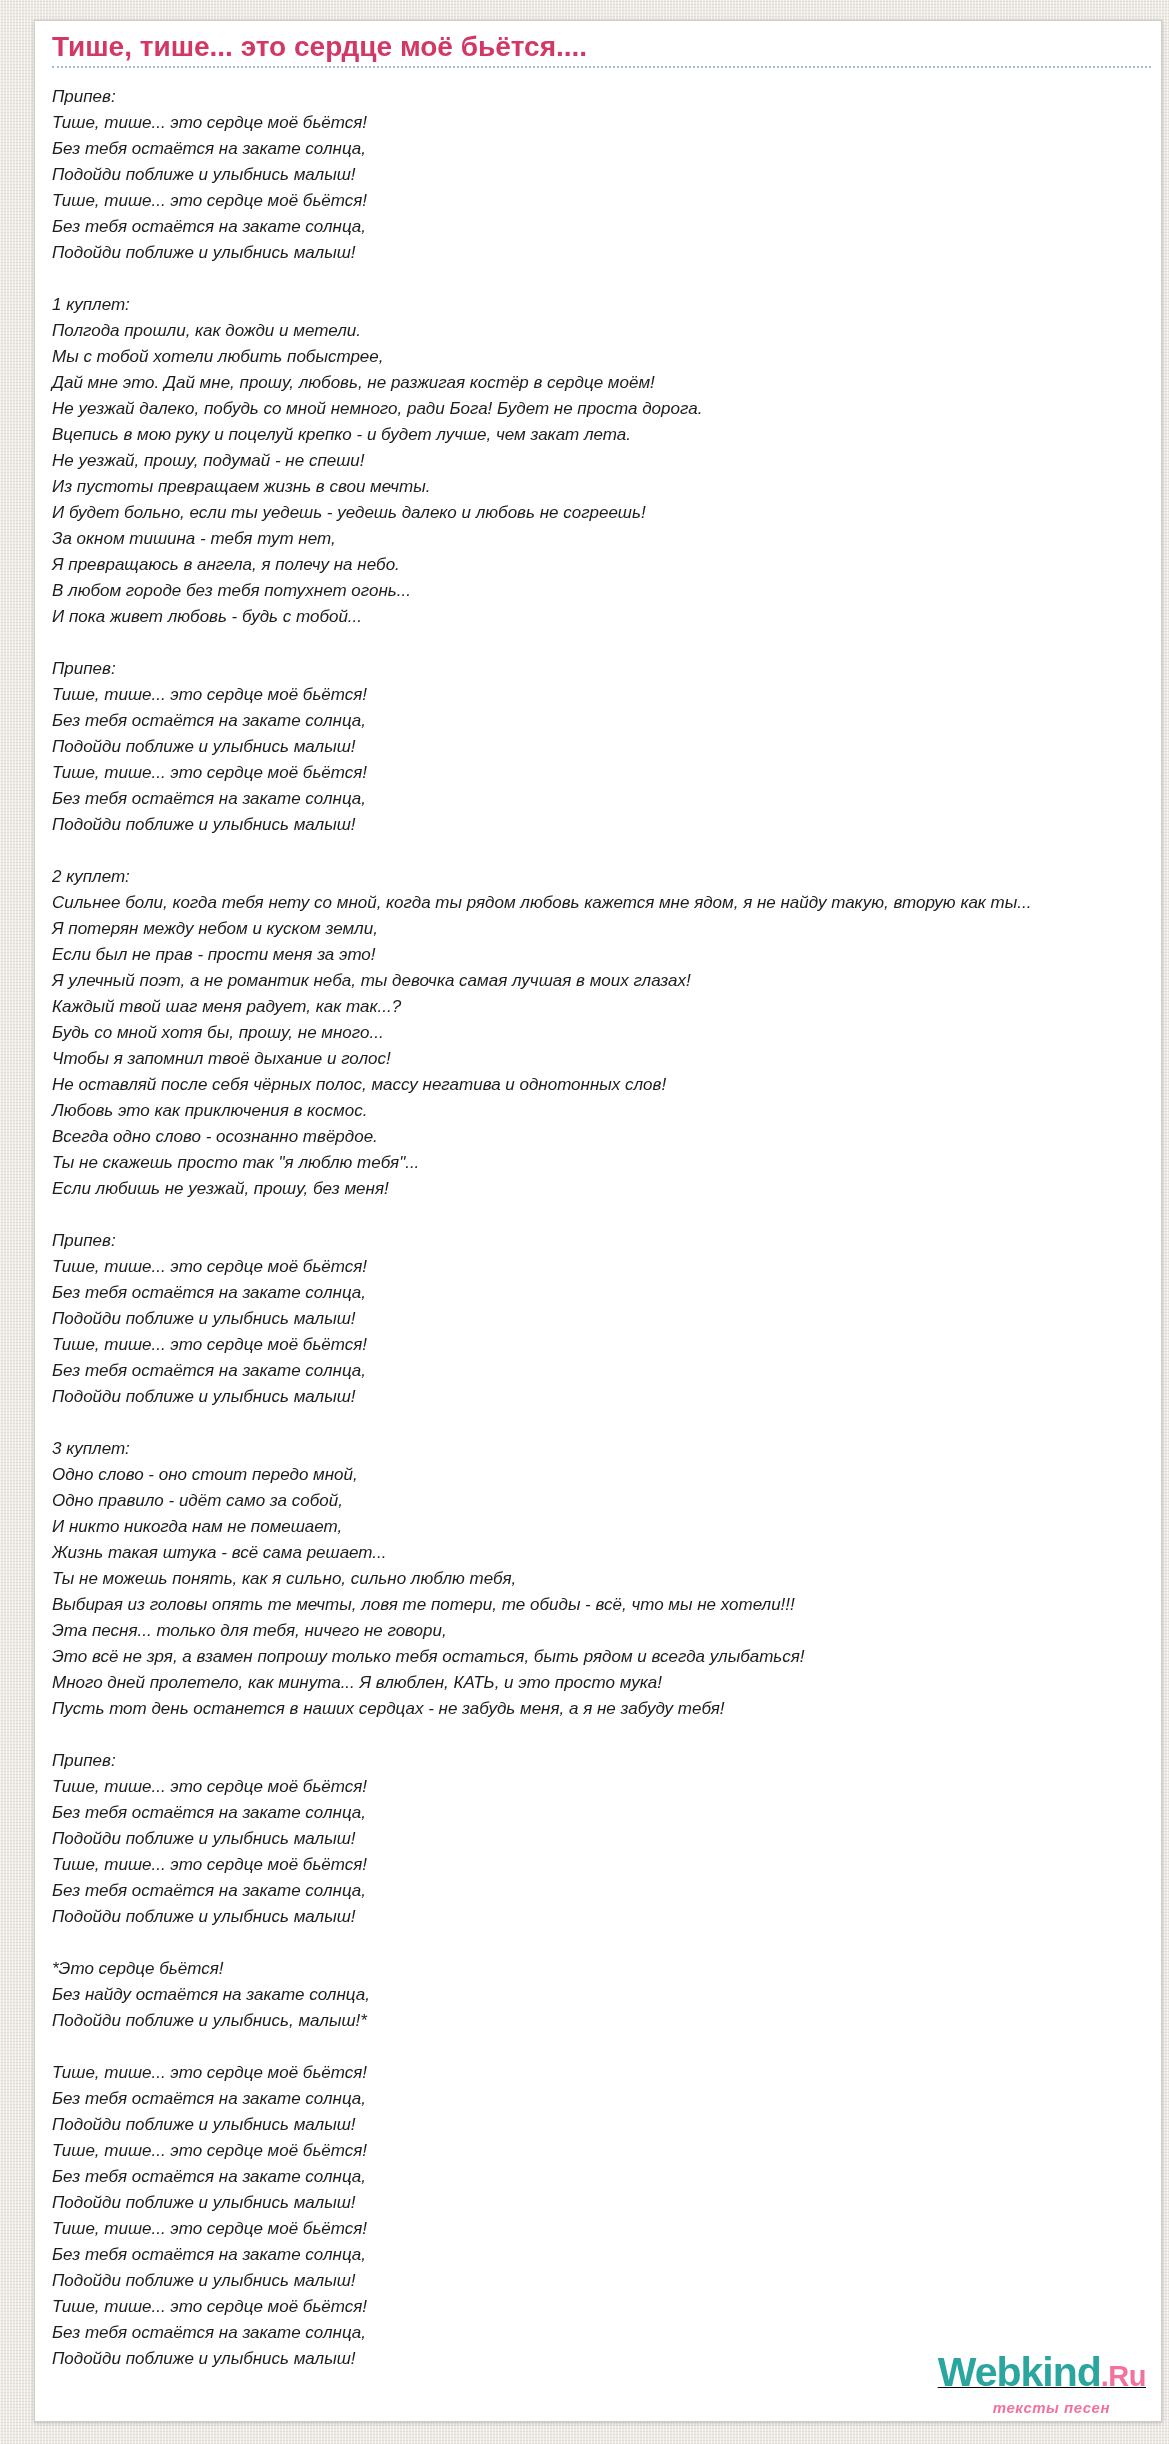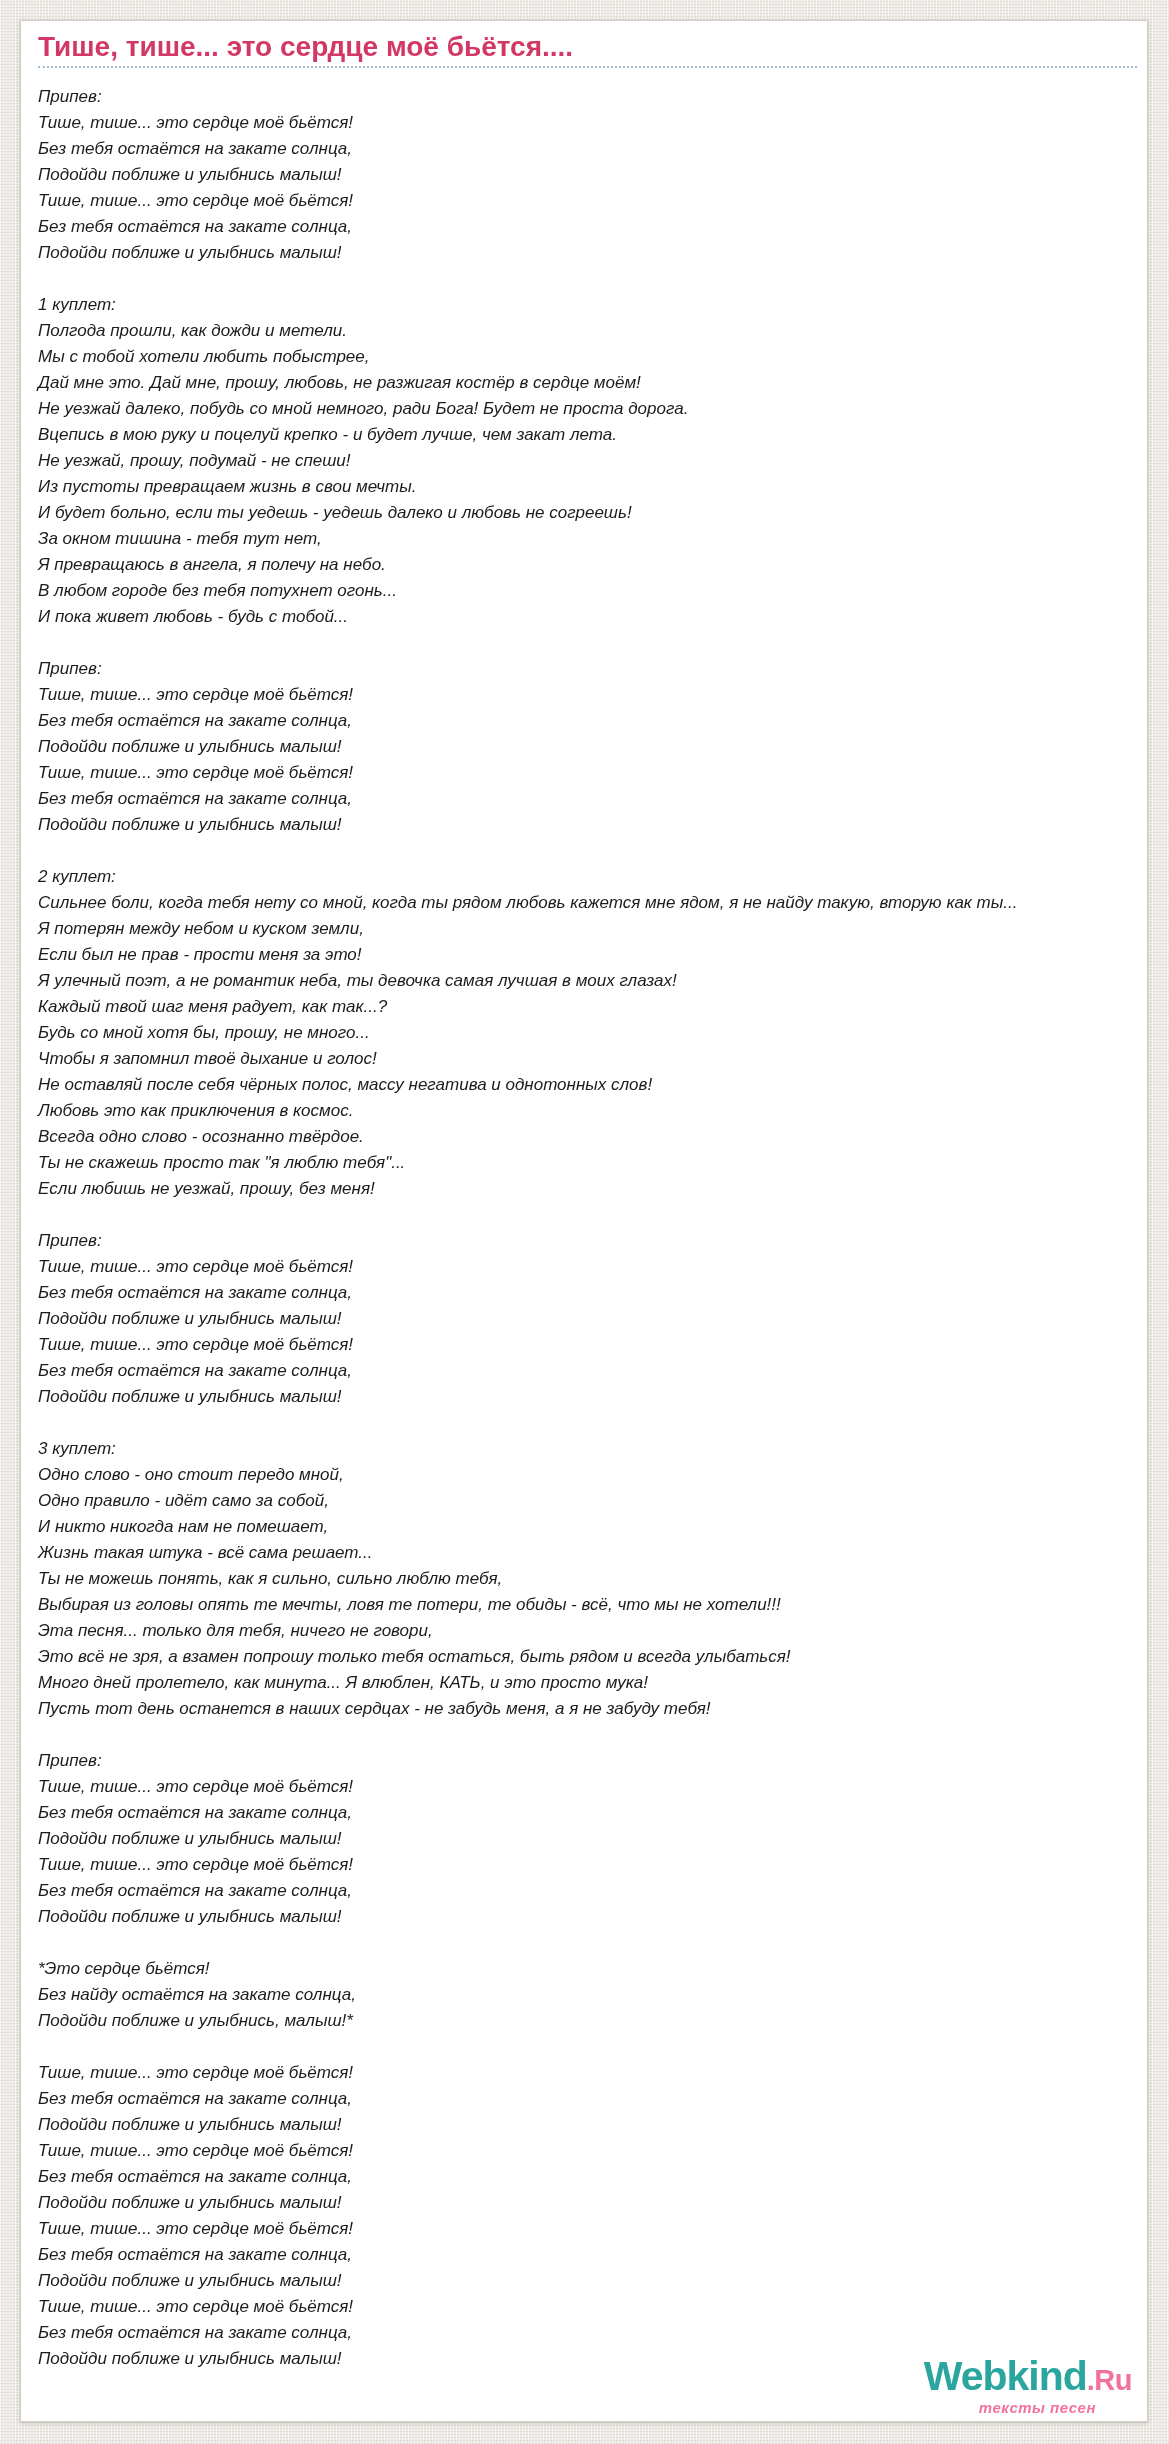--- a/index.html
+++ b/index.html
@@ -15,21 +15,21 @@
   html,body{margin:0;padding:0;}
   body{
     width:1169px;height:2444px;overflow:hidden;position:relative;
     font-family:"Liberation Sans", sans-serif;
     background-color:var(--bg);
     background-image:
       repeating-linear-gradient(90deg, rgba(255,255,255,0.55) 0px, rgba(255,255,255,0.55) 1px, transparent 1px, transparent 3px),
       repeating-linear-gradient(0deg, rgba(199,193,183,0.35) 0px, rgba(199,193,183,0.35) 1px, transparent 1px, transparent 3px);
   }
   .card{
-    position:absolute;left:20px;top:20px;width:1128px;height:2402px;
+    position:absolute;left:34px;top:20px;width:1128px;height:2402px;
     background:#ffffff;border:1px solid var(--card-border);
     box-shadow:0 1px 4px rgba(0,0,0,0.18);
     box-sizing:border-box;
   }
   .inner{padding:11px 10px 0 17px;}
   .title{
     margin:0;font-size:28px;line-height:30px;font-weight:bold;
     color:var(--title-color);
   }
   .artist{
@@ -40,21 +40,21 @@
     border-bottom:2px dotted var(--sep-color);
     margin-top:4px;height:0;
   }
   .lyrics{
     margin-top:16px;font-size:17px;line-height:26px;color:var(--text-color);
   }
   .stanza{margin:0 0 26px 0;white-space:pre-line;font-style:italic;}
   .logo{
     position:absolute;right:15px;bottom:6px;text-align:right;cursor:pointer;
   }
-  .logo-row{white-space:nowrap;line-height:28px;}
+  .logo-row{white-space:nowrap;line-height:36px;text-decoration:underline;}
   .logo-main{font-weight:bold;font-size:41px;color:var(--teal);letter-spacing:-1px;}
   .logo-ru{font-weight:bold;font-size:29px;color:var(--pink);letter-spacing:-0.5px;}
   .logo-tag{
     font-weight:bold;font-size:15px;line-height:15px;color:var(--pink);
     margin-top:1px;padding-right:36px;letter-spacing:0.5px;font-style:italic;
   }
 </style>
 </head>
 <body>
 

